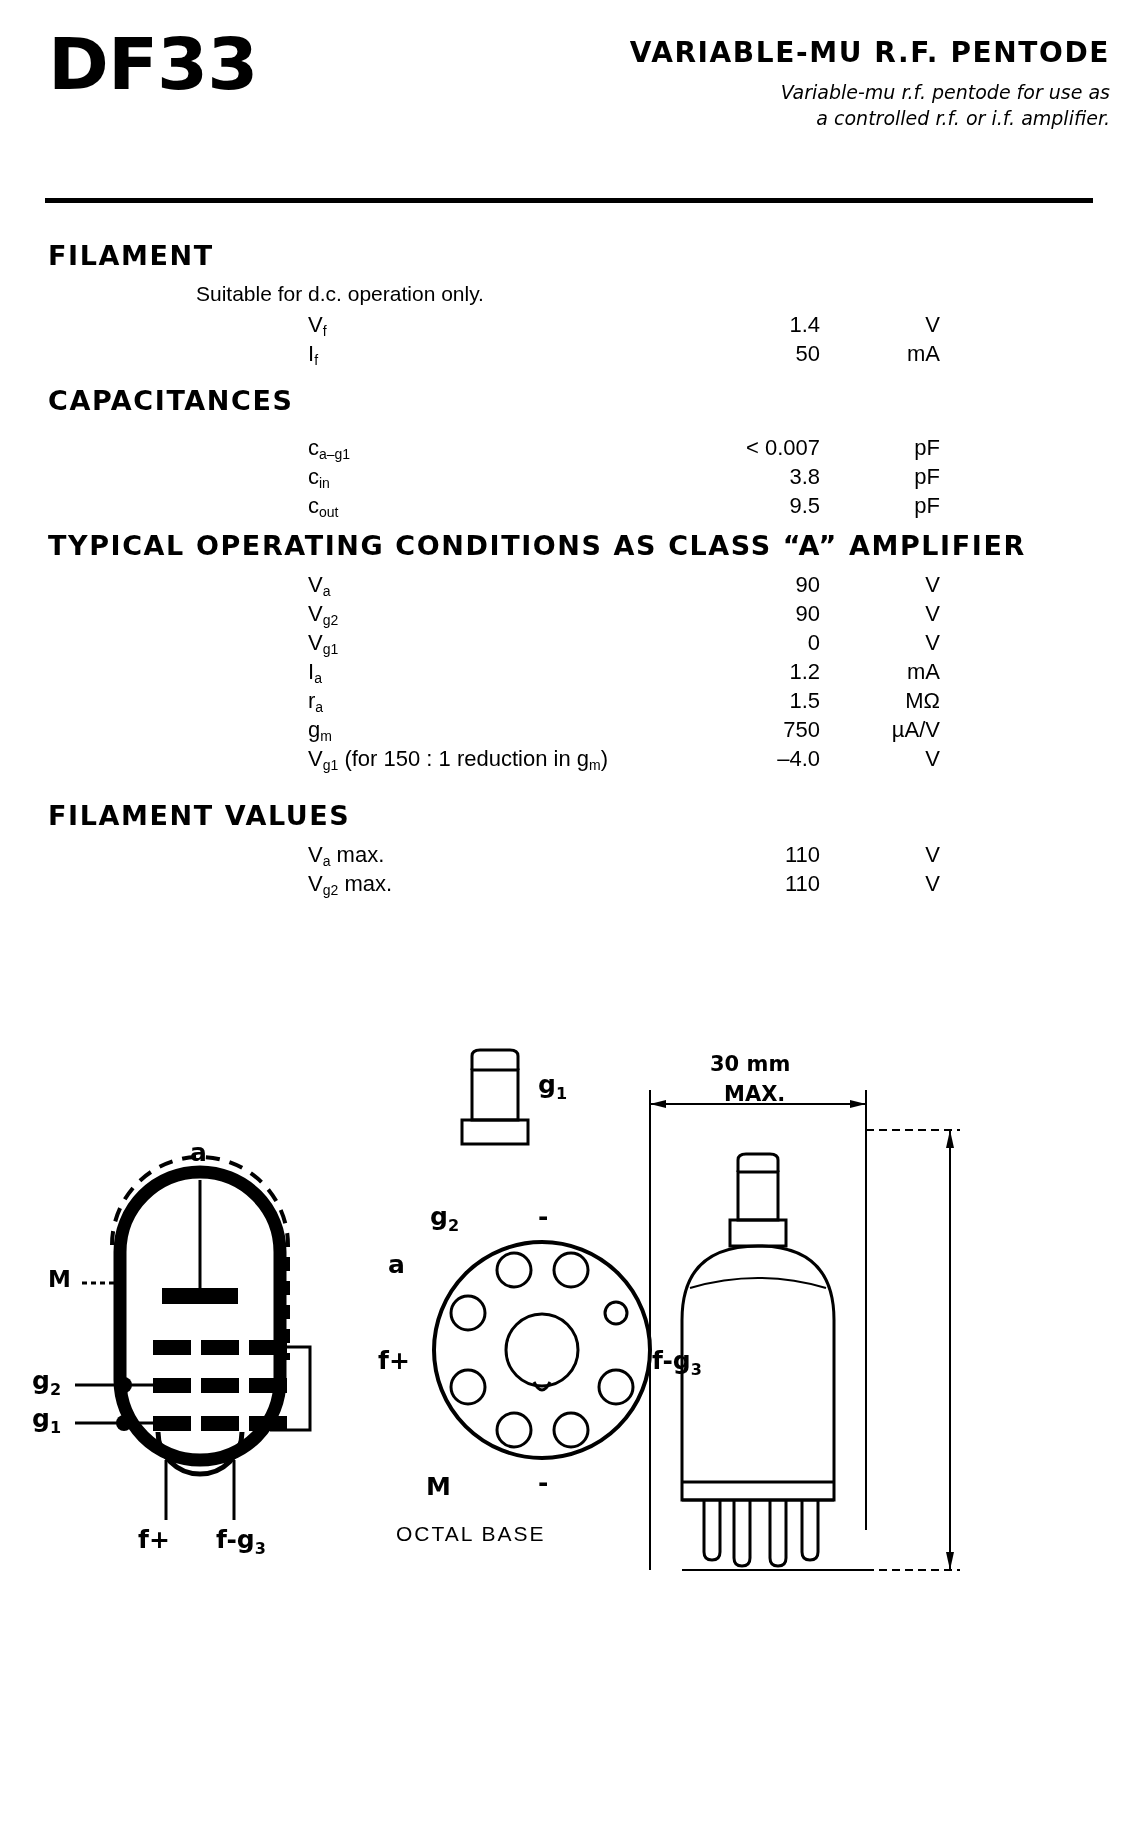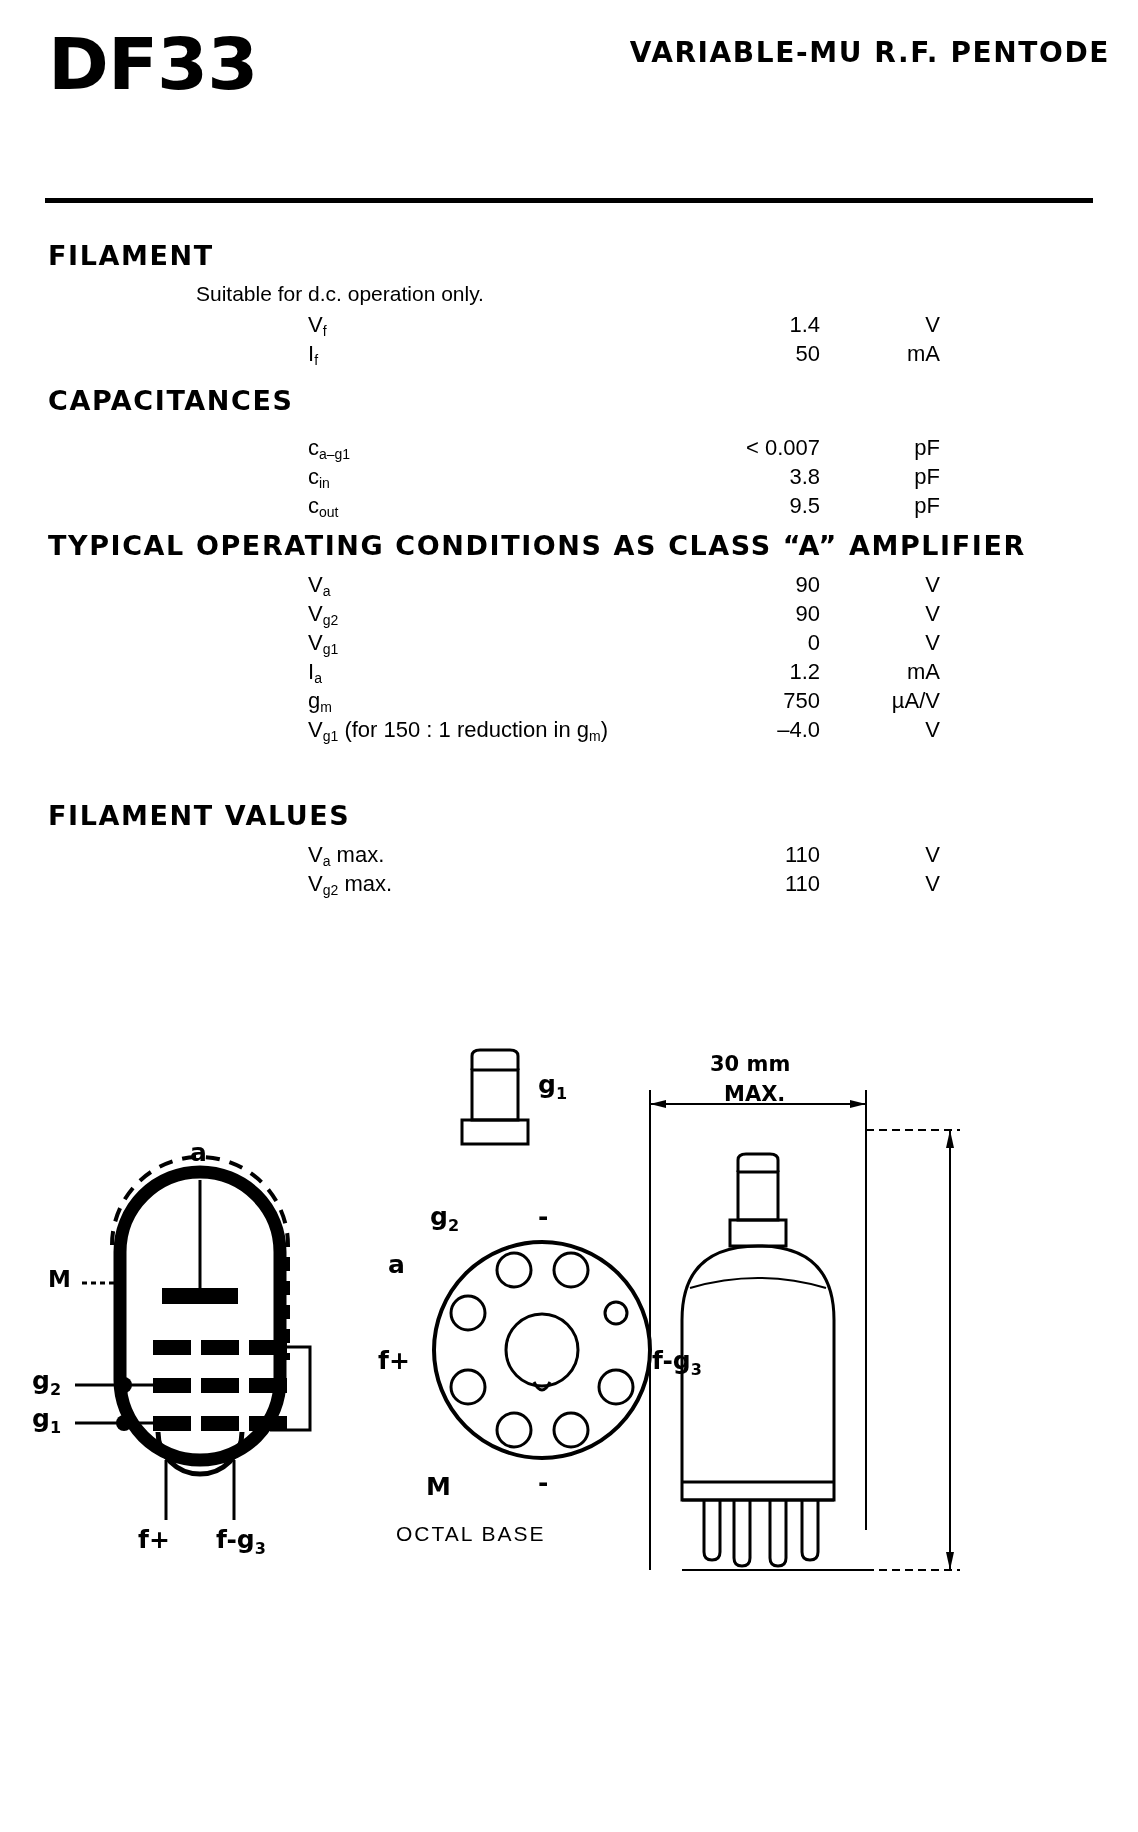--- a/index.html
+++ b/index.html
@@ -163,20 +163,22 @@
   }
   svg { display: block; }
 </style>
 </head>
 <body>
 
 <div id="header">
   <div id="type-number">DF33</div>
   <div id="header-title">VARIABLE-MU R.F. PENTODE</div>
   <div id="header-subtitle">
+    <div>Variable-mu r.f. pentode for use as</div>
+    <div>a controlled r.f. or i.f. amplifier.</div>
   </div>
   <div id="rule"></div>
 </div>
 
 <div id="sections-root">
     <div class="section" style="top: 240px;">
       <div class="section-head" style="top: 0px;">FILAMENT</div>
       <div class="note-line" style="top: 42px;">Suitable for d.c. operation only.</div>
       <div class="rows" style="top: 72px;">
         <div class="row">
@@ -226,20 +228,25 @@
         </div>
         <div class="row">
           <div class="sym">V<sub>g1</sub></div>
           <div class="val">0</div>
           <div class="unit">V</div>
         </div>
         <div class="row">
           <div class="sym">I<sub>a</sub></div>
           <div class="val">1.2</div>
           <div class="unit">mA</div>
+        </div>
+        <div class="row">
+          <div class="sym">r<sub>a</sub></div>
+          <div class="val">1.5</div>
+          <div class="unit">MΩ</div>
         </div>
         <div class="row">
           <div class="sym">g<sub>m</sub></div>
           <div class="val">750</div>
           <div class="unit">µA/V</div>
         </div>
         <div class="row">
           <div class="sym">V<sub>g1</sub> (for 150 : 1 reduction in g<sub>m</sub>)</div>
           <div class="val">–4.0</div>
           <div class="unit">V</div>

